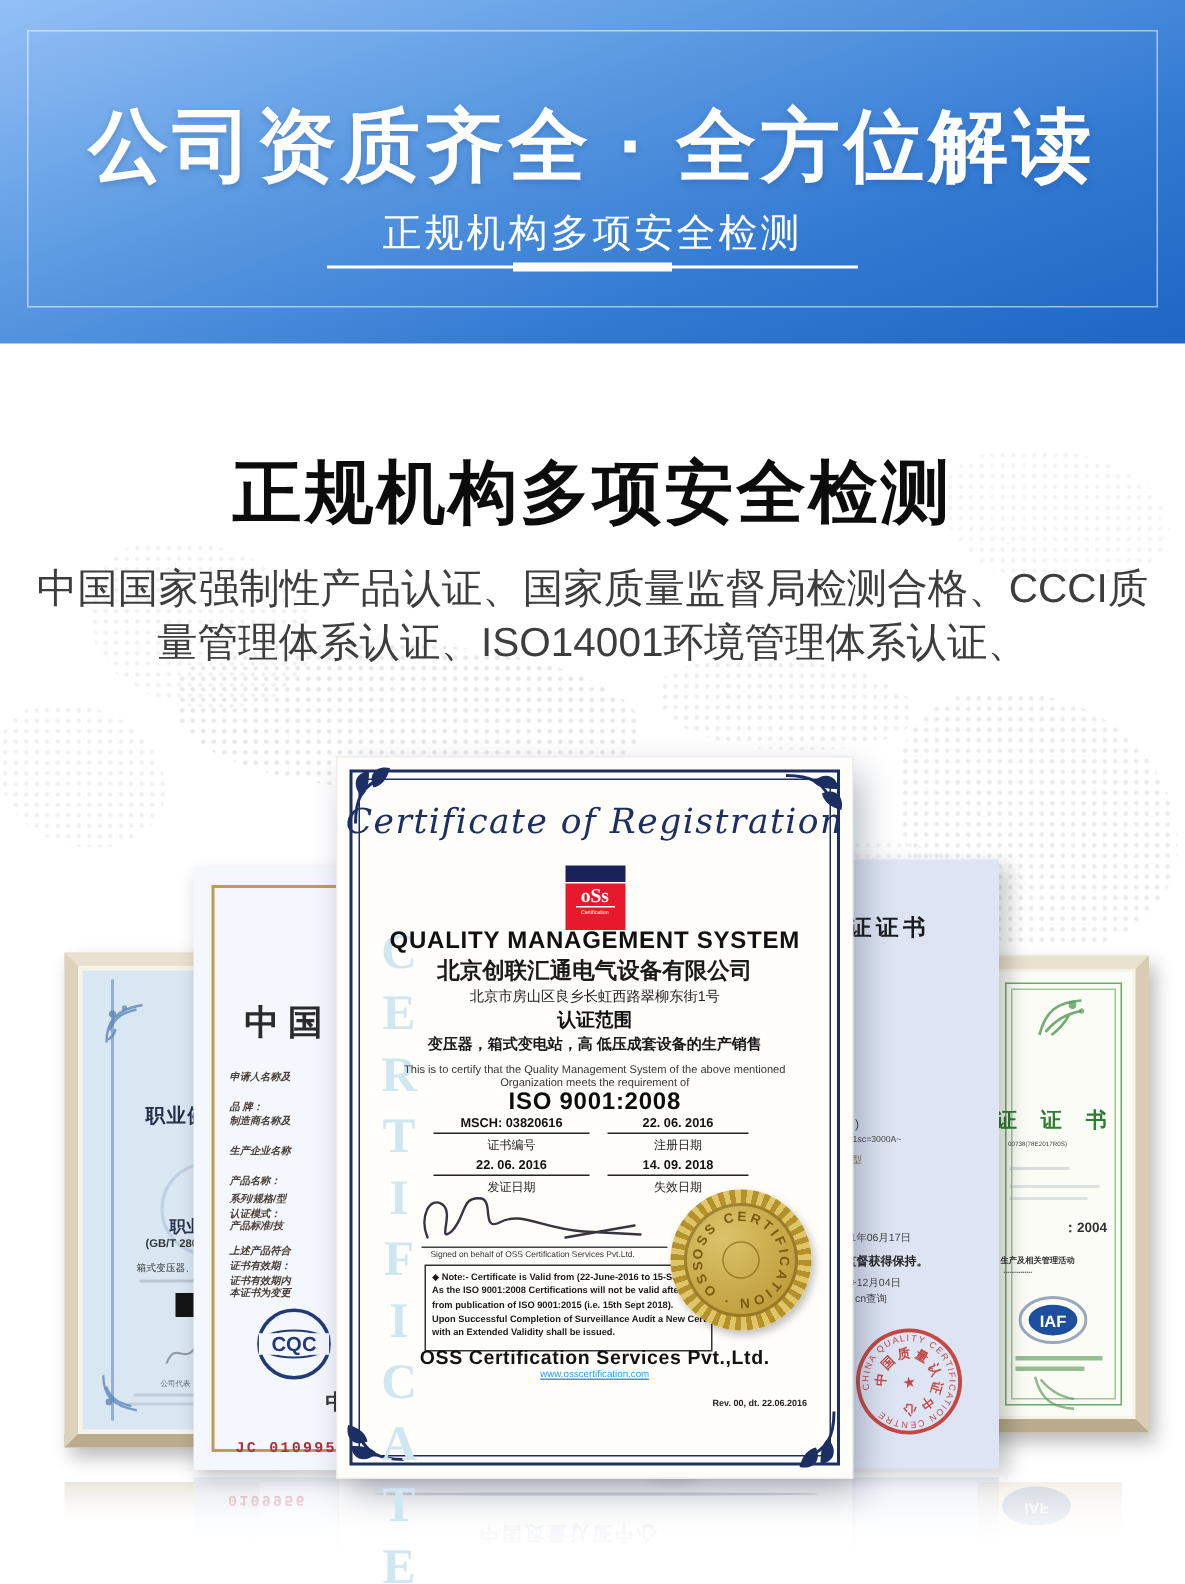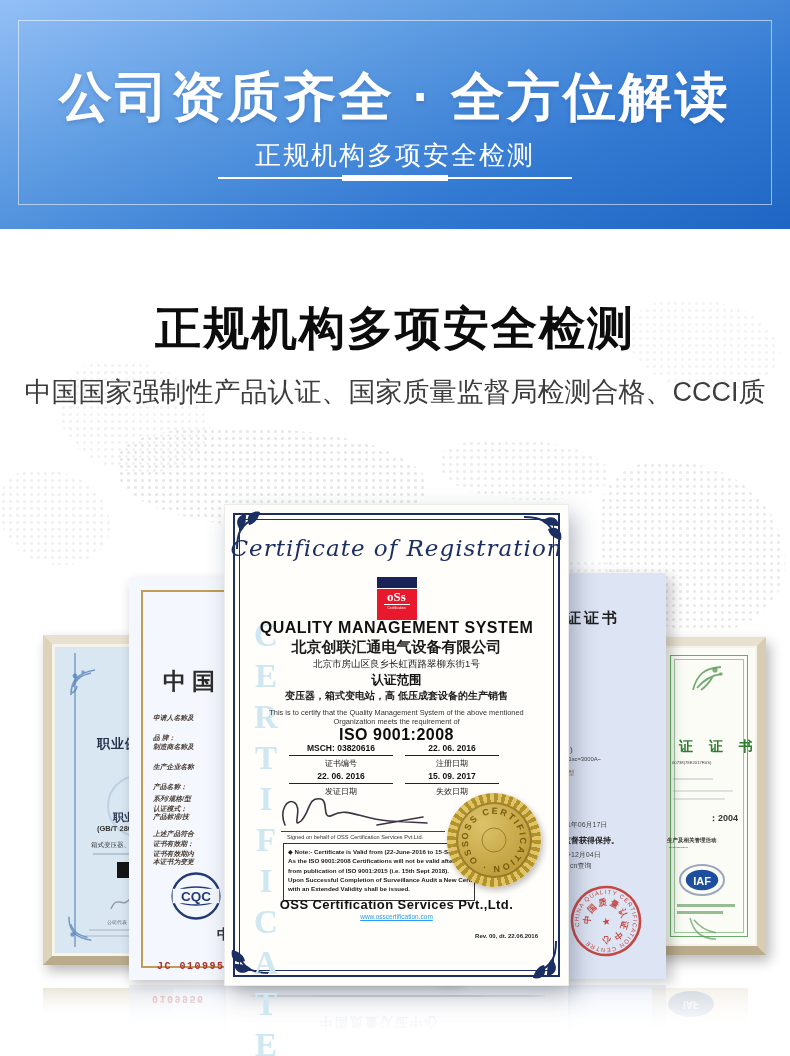--- a/index.html
+++ b/index.html
@@ -60,21 +60,21 @@
   .cert-rblue{left:430px;top:573px;width:236px;height:406px;background:#dde4f3;z-index:2;
               box-shadow:7px 4px 12px rgba(0,0,0,.2);}
   .rb-heading{position:absolute;left:118px;top:36px;font-size:15px;font-weight:800;color:#1b1b1b;letter-spacing:3px;white-space:nowrap;}
   .rb-line{position:absolute;font-size:6.5px;color:#444;white-space:nowrap;}
   .rb-stamp{position:absolute;left:138px;top:310px;width:76px;height:76px;opacity:.92;transform:rotate(-12deg);}
   
   .cert-green{left:652px;top:637px;width:96px;height:300px;z-index:1;}
   .cert-green .paper{position:absolute;inset:2px;background:#fcfcf6;overflow:hidden;}
   .gr-border{position:absolute;inset:7px;border:1.5px solid #69aa69;}
   .gr-border2{position:absolute;inset:11px;border:1px solid #9cc89c;}
-  .gr-heading{position:absolute;left:16px;top:90px;font-size:14px;font-weight:800;color:#2f7d32;letter-spacing:6px;white-space:nowrap;}
+  .gr-heading{position:absolute;left:1px;top:90px;font-size:14px;font-weight:800;color:#2f7d32;letter-spacing:6px;white-space:nowrap;}
   .gr-reg{position:absolute;left:9px;top:112px;font-size:4.2px;color:#444;white-space:nowrap;}
   .gr-std{position:absolute;left:46px;top:164px;font-size:9px;font-weight:700;color:#333;white-space:nowrap;}
   .gr-scope{position:absolute;left:4px;top:189px;font-size:5.5px;font-weight:700;color:#333;white-space:nowrap;}
   .gr-tiny{position:absolute;left:6px;top:198px;font-size:3.6px;color:#777;white-space:nowrap;}
   .gr-iaf{position:absolute;left:16px;top:216px;width:46px;height:32px;}
   .gbar{position:absolute;height:3px;background:#5d9c5d;opacity:.65;}
   
   .gr-curl{position:absolute;left:28px;top:16px;}
   
   .cert-center{left:225px;top:505px;width:343px;height:480px;background:#fffefb;z-index:3;
@@ -152,20 +152,21 @@
   <div class="dots" style="left:630px;top:300px;width:150px;height:90px;opacity:.4;"></div>
   <div class="dots" style="left:118px;top:428px;width:310px;height:100px;opacity:.8;"></div>
   <div class="dots" style="left:440px;top:440px;width:170px;height:60px;opacity:.6;"></div>
   <div class="dots" style="left:600px;top:462px;width:185px;height:170px;opacity:.7;"></div>
   <div class="dots" style="left:0px;top:470px;width:110px;height:95px;opacity:.5;"></div>
   <div class="dots" style="left:540px;top:560px;width:115px;height:75px;opacity:.45;"></div>
 
   <div class="intro-heading">正规机构多项安全检测</div>
   <div class="intro-text">
     <span>中国国家强制性产品认证、国家质量监督局检测合格、CCCI质</span>
+    <span>量管理体系认证、ISO14001环境管理体系认证、</span>
   </div>
 
   <div class="cert frame cert-left">
     <div class="paper">
       <div class="fl-line"></div>
       <svg class="abs" style="left:14px;top:20px;" width="30" height="30" viewBox="0 0 30 30">
         <path d="M2,28 C2,14 8,6 26,3 M4,20 C8,10 14,8 22,6 M3,26 q4,-2 5,-7" fill="none" stroke="#5b86b8" stroke-width="1.6" opacity=".8"></path>
         <circle cx="6" cy="9" r="2.4" fill="#5b86b8" opacity=".8"></circle>
           <circle cx="14" cy="5" r="1.8" fill="#5b86b8" opacity=".7"></circle>
       </svg>
@@ -320,21 +321,21 @@
     </div>
     <div class="cell" style="left:180px;top:238px;width:94px;">
       <div class="val">22. 06. 2016</div>
       <div class="lab">注册日期</div>
     </div>
     <div class="cell" style="left:64px;top:266px;width:104px;">
       <div class="val">22. 06. 2016</div>
       <div class="lab">发证日期</div>
     </div>
     <div class="cell" style="left:180px;top:266px;width:94px;">
-      <div class="val">15. 09. 2017</div>
+      <div class="val">14. 09. 2018</div>
       <div class="lab">失效日期</div>
     </div>
 
     <svg class="sig-svg" width="170" height="42" viewBox="0 0 170 42">
       <path d="M8,34 C2,20 10,6 18,12 C26,18 14,38 24,30 C34,20 30,6 44,8 C52,10 44,30 56,24 C70,16 84,28 112,30 L150,32 M100,34 L146,26" fill="none" stroke="#3a3340" stroke-width="1.6" stroke-linecap="round"></path>
     </svg>
     <div class="sig-line"></div>
     <div class="sig-cap">Signed on behalf of OSS Certification Services Pvt.Ltd.</div>
 
     <div class="notebox">

